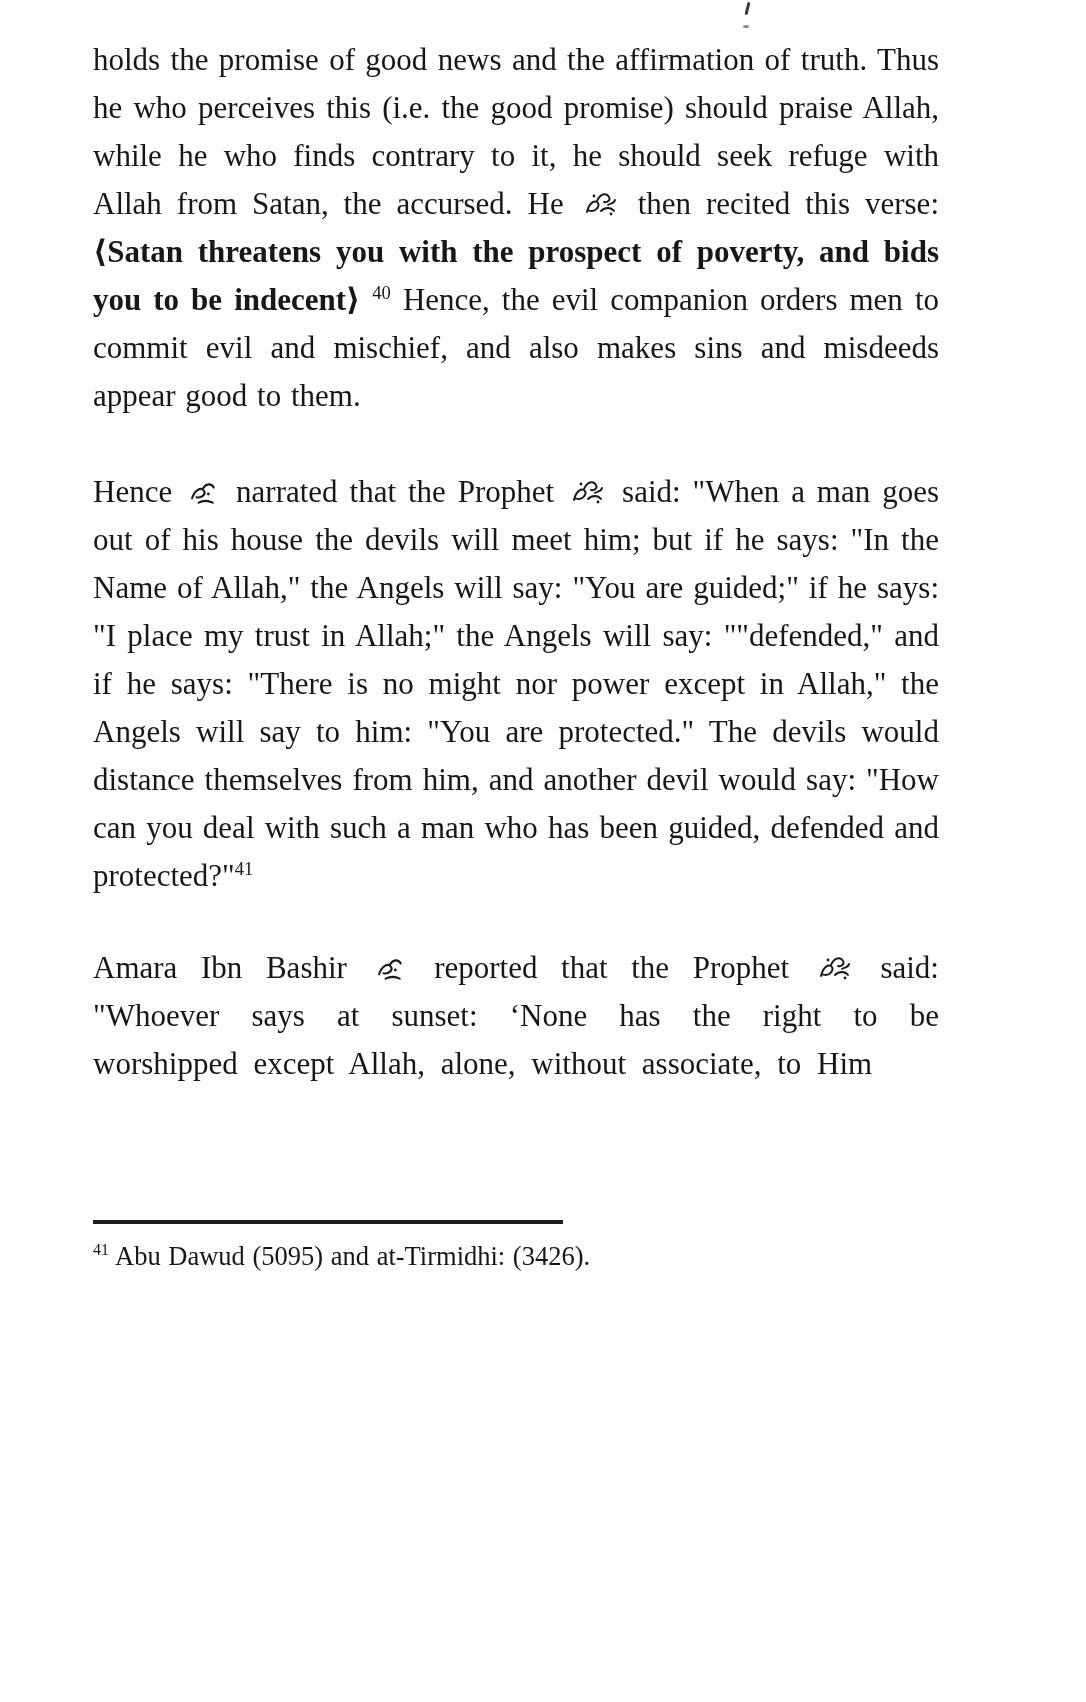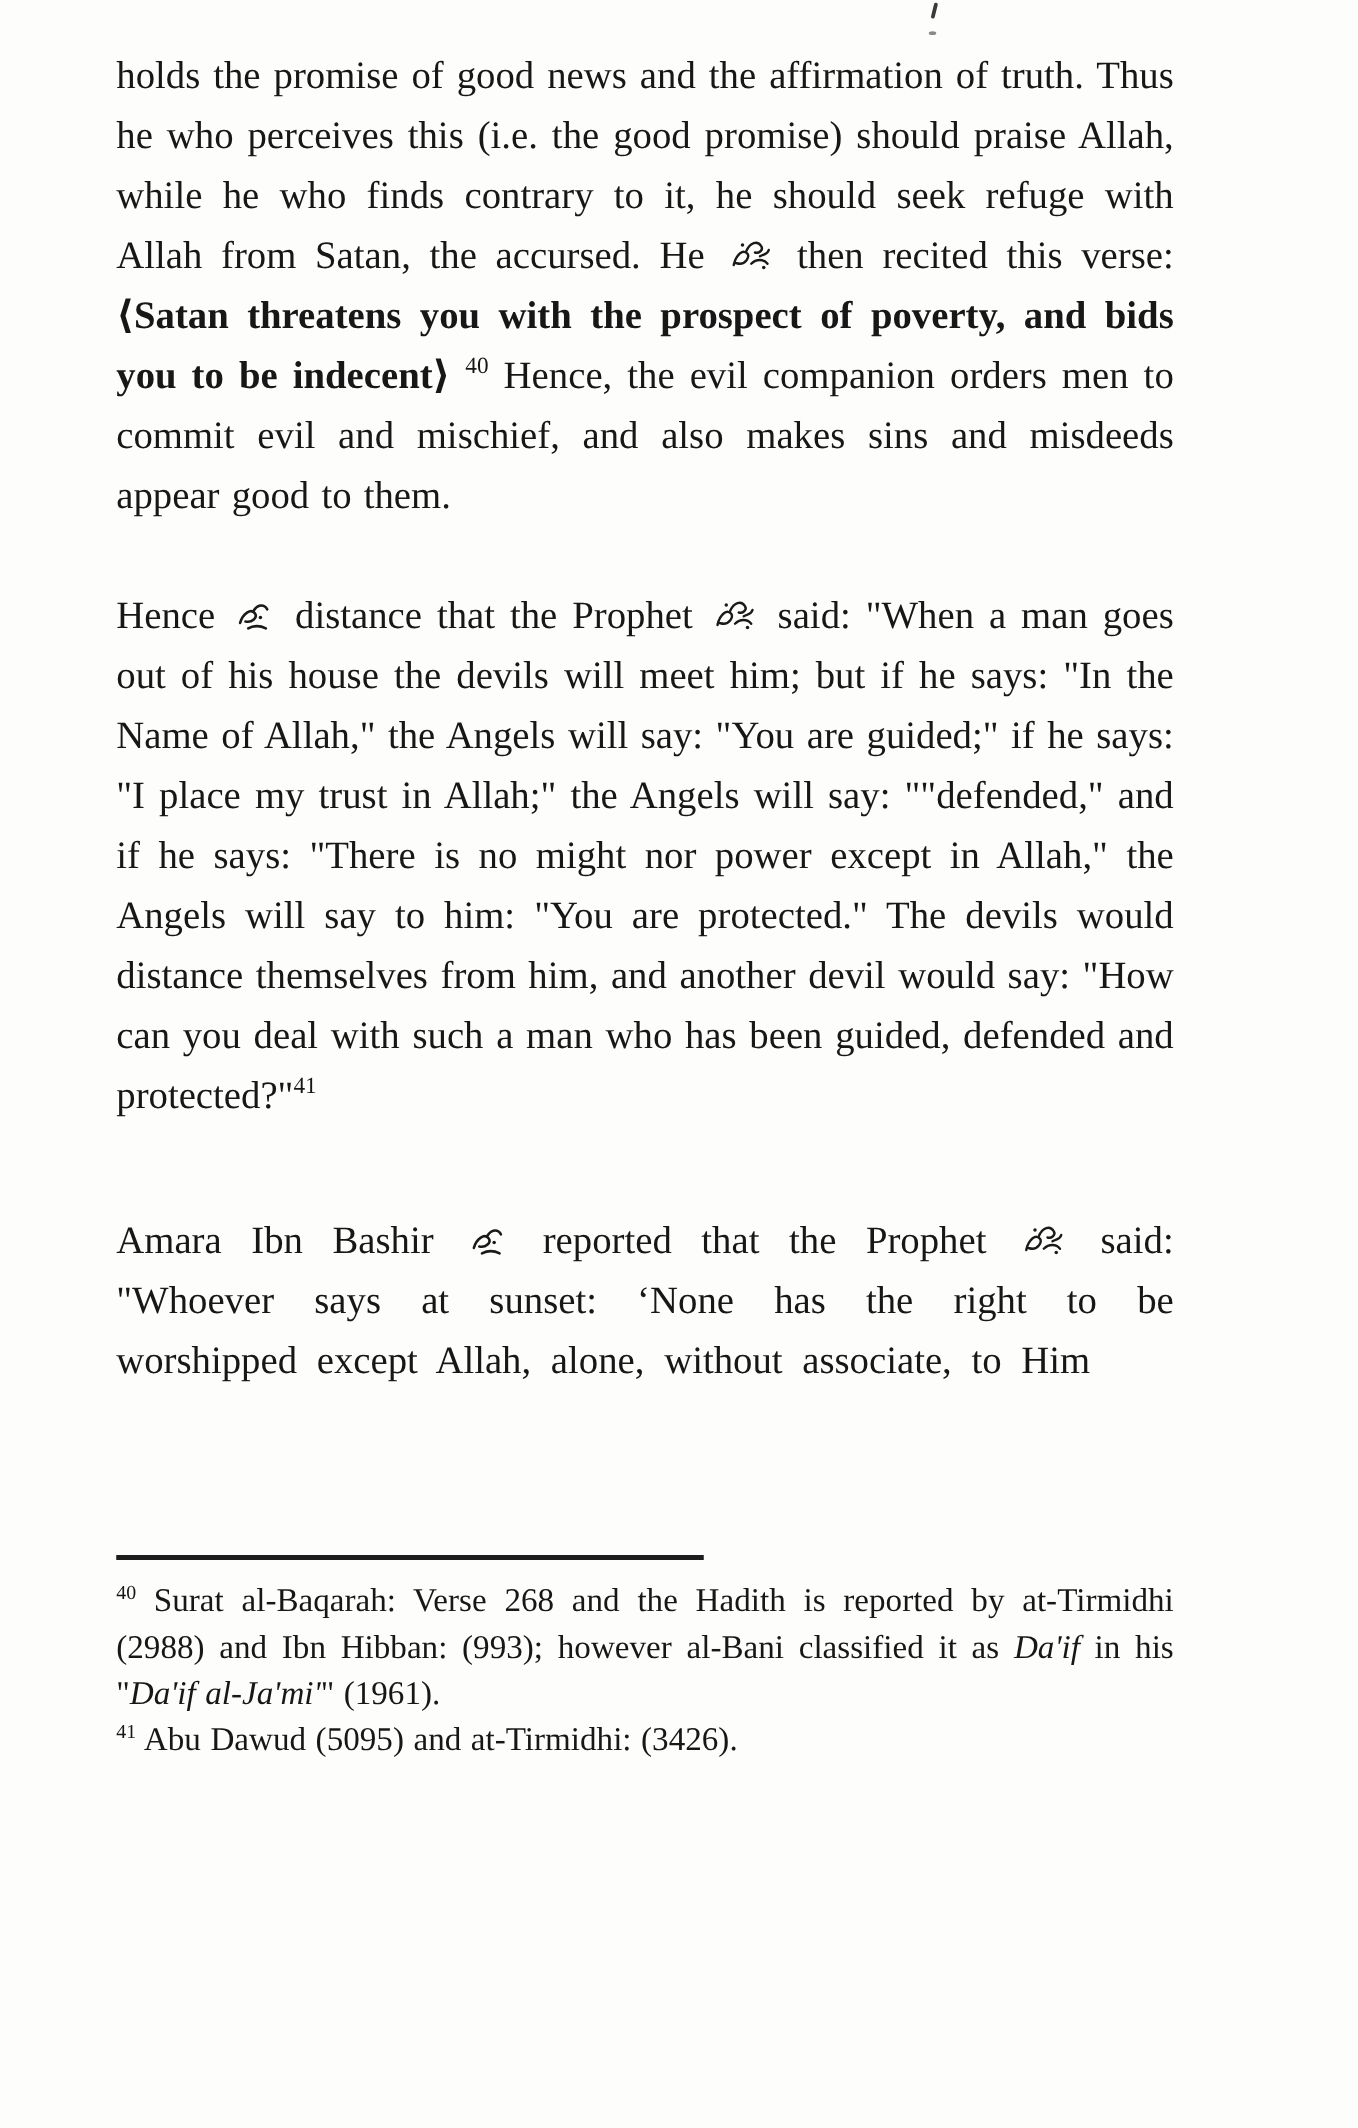--- a/index.html
+++ b/index.html
@@ -26,21 +26,21 @@
     margin: 0;
     word-spacing: 2px;
   }
   .section-heading {
     font-size: 32px;
     font-weight: bold;
     line-height: 48px;
     margin: 44px 0 0 8px;
   }
   .para-2 { margin-top: 48px; }
-  .para-3 { margin-top: 68px; word-spacing: 8px; }
+  .para-3 { margin-top: 44px; word-spacing: 8px; }
   .b { font-weight: bold; }
   .i { font-style: italic; }
   sup {
     font-size: 0.60em;
     line-height: 0;
     vertical-align: super;
     font-weight: normal;
   }
   .footnote-rule {
     width: 470px;
@@ -117,21 +117,21 @@
             <circle cx="10" cy="7" r="1.4"></circle>
             <circle cx="27" cy="25" r="1.4"></circle>
           </svg></span><span> then recited this verse: </span><span class="b">⟨Satan threatens you with the prospect of poverty, and bids you to be indecent⟩</span><span> </span><sup>40</sup><span> Hence, the evil companion orders men to commit evil and mischief, and also makes sins and misdeeds appear good to them.</span></p>
 
 
     <p class="body-para para-2"><span>Hence </span><span class="hon"><svg width="32" height="26" viewBox="0 0 26 24">
             <path d="M2 16 C4 9 10 5 13 9 C15 12 11 16 6 15"></path>
             <path d="M12 7 C15 2 20 2 22 6"></path>
             <path d="M8 20 C12 18 17 18 21 20"></path>
             <circle cx="17" cy="12" r="1.3"></circle>
-          </svg></span><span> distance that the Prophet </span><span class="hon"><svg width="36" height="30" viewBox="0 0 34 30">
+          </svg></span><span> narrated that the Prophet </span><span class="hon"><svg width="36" height="30" viewBox="0 0 34 30">
             <path d="M3 23 C5 14 11 10 14 14 C16 17 12 22 8 22 C5 22 3 20 3 23"></path>
             <path d="M13 12 C16 5 22 3 25 8 C27 11 23 14 20 13"></path>
             <path d="M17 22 C21 18 27 18 30 22"></path>
             <path d="M24 16 C27 14 30 15 31 11"></path>
             <circle cx="10" cy="7" r="1.4"></circle>
             <circle cx="27" cy="25" r="1.4"></circle>
           </svg></span><span> said: "When a man goes out of his house the devils will meet him; but if he says: "In the Name of Allah," the Angels will say: "You are guided;" if he says: "I place my trust in Allah;" the Angels will say: ""defended," and if he says: "There is no might nor power except in Allah," the Angels will say to him: "You are protected." The devils would distance themselves from him, and another devil would say: "How can you deal with such a man who has been guided, defended and protected?"</span><sup>41</sup></p>
 
     <p class="body-para para-3"><span>Amara Ibn Bashir </span><span class="hon"><svg width="32" height="26" viewBox="0 0 26 24">
             <path d="M2 16 C4 9 10 5 13 9 C15 12 11 16 6 15"></path>
@@ -143,20 +143,19 @@
             <path d="M13 12 C16 5 22 3 25 8 C27 11 23 14 20 13"></path>
             <path d="M17 22 C21 18 27 18 30 22"></path>
             <path d="M24 16 C27 14 30 15 31 11"></path>
             <circle cx="10" cy="7" r="1.4"></circle>
             <circle cx="27" cy="25" r="1.4"></circle>
           </svg></span><span> said: "Whoever says at sunset: ‘None has the right to be worshipped except Allah, alone, without associate, to Him</span></p>
 
     <hr class="footnote-rule">
 
     <div class="footnotes">
-      <p class="footnote"><sup>40</sup><span> Surat al-Baqarah: Verse 268 and the Hadith is reported by at-Tirmidhi (2988) and Ibn Hibban: (993); however al-Bani classified it as </span><span class="i">Da'if</span><span> in his "</span><span class="i">Da'if al-Ja'mi'</span><span>" (1961).</span></p>
       <p class="footnote"><sup>41</sup><span> Abu Dawud (5095) and at-Tirmidhi: (3426).</span></p>
     </div>
 
   </div>
 
 
 </div>
 
 </body></html>

